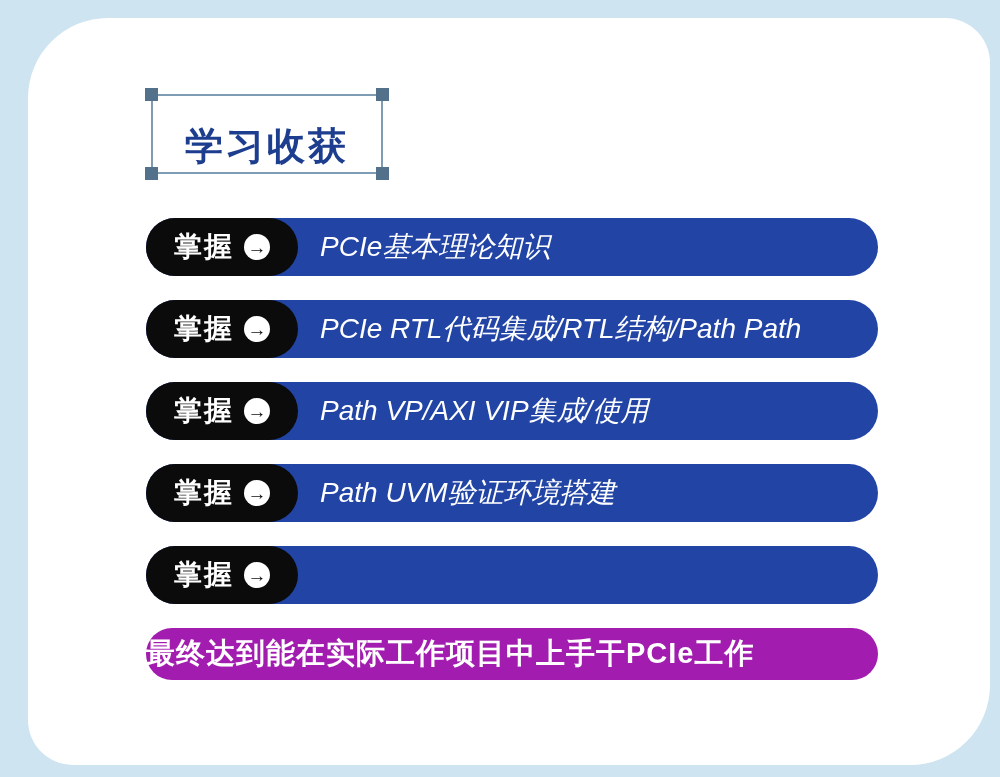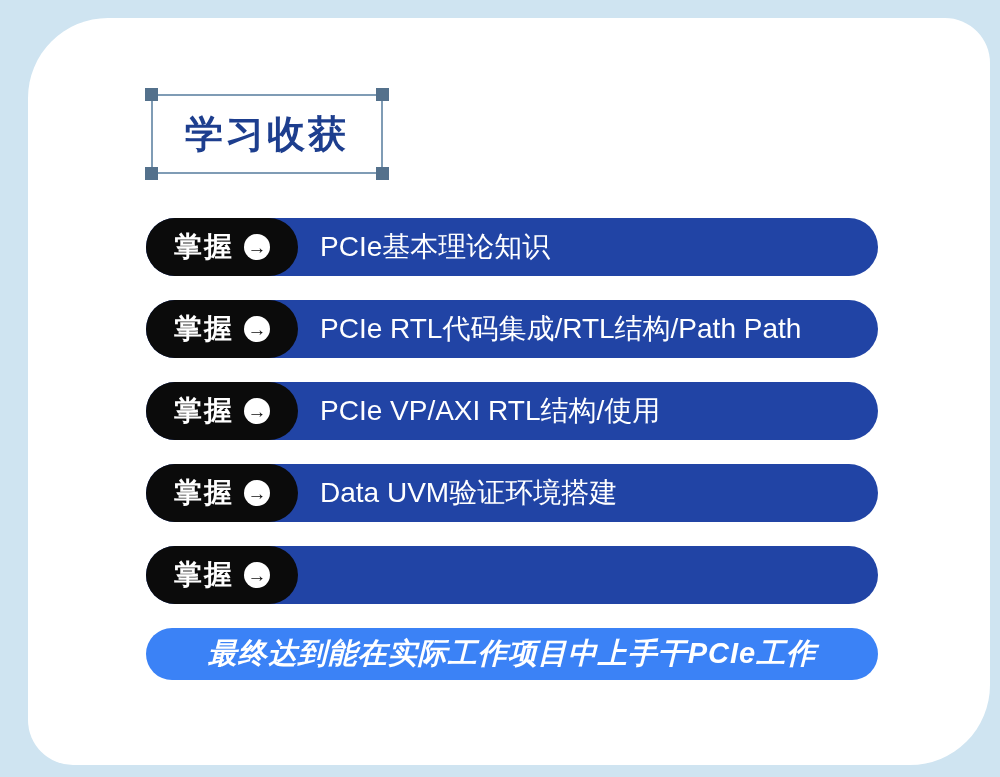--- a/index.html
+++ b/index.html
@@ -26,21 +26,21 @@
   
   .title-box {
     position: absolute;
     left: 123px;
     top: 76px;
     width: 232px;
     height: 80px;
     border: 2px solid #7f9cb5;
     box-sizing: border-box;
     display: flex;
-    align-items: center;
+    align-items: flex-end;
     justify-content: center;
   }
   .title-text {
     font-size: 38px;
     font-weight: bold;
     color: #1d3e8e;
     letter-spacing: 3px;
   }
   .handle {
     position: absolute;
@@ -100,35 +100,34 @@
     justify-content: center;
     font-size: 19px;
     font-weight: bold;
     line-height: 1;
   }
   .row-label {
     color: #ffffff;
     font-size: 28px;
     margin-left: 22px;
     white-space: nowrap;
+    font-style: italic;
   }
 
   
   .footer-bar {
     position: absolute;
     left: 118px;
     top: 610px;
     width: 732px;
     height: 52px;
-    background: #3b82f6;
+    background: #a21caf;
     border-radius: 26px;
     display: flex;
     align-items: center;
-    justify-content: center;
-    font-style: italic;
   }
   .footer-text {
     color: #ffffff;
     font-size: 29px;
     font-weight: bold;
     letter-spacing: 1px;
     white-space: nowrap;
   }
 </style>
 </head>
@@ -158,29 +157,29 @@
       <span class="arrow-circle">→</span>
     </div>
     <span class="row-label">PCIe RTL代码集成/RTL结构/Path Path</span>
   </div>
 
   <div class="row row-3">
     <div class="tag-pill">
       <span class="tag-text">掌握</span>
       <span class="arrow-circle">→</span>
     </div>
-    <span class="row-label">PCIe VP/AXI RTL结构/使用</span>
+    <span class="row-label">Path VP/AXI VIP集成/使用</span>
   </div>
 
   <div class="row row-4">
     <div class="tag-pill">
       <span class="tag-text">掌握</span>
       <span class="arrow-circle">→</span>
     </div>
-    <span class="row-label">Data UVM验证环境搭建</span>
+    <span class="row-label">Path UVM验证环境搭建</span>
   </div>
 
   <div class="row row-5">
     <div class="tag-pill">
       <span class="tag-text">掌握</span>
       <span class="arrow-circle">→</span>
     </div>
   </div>
 
   <div class="footer-bar">

